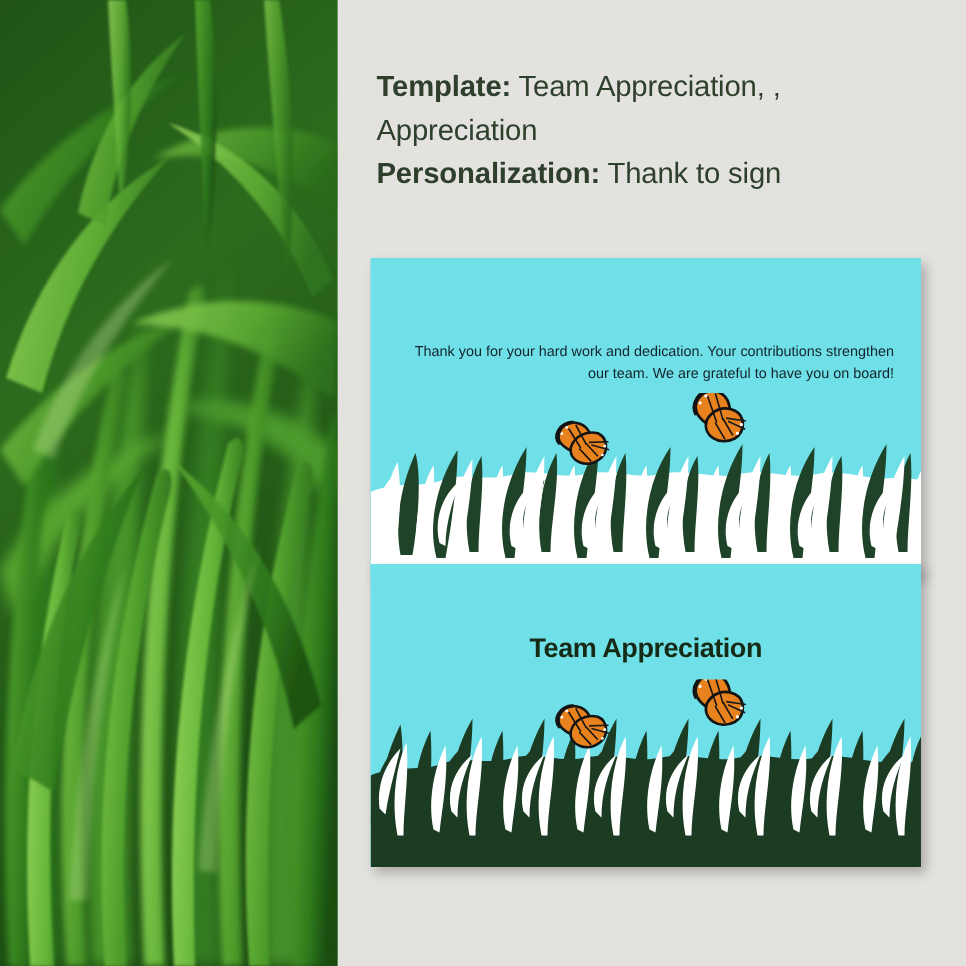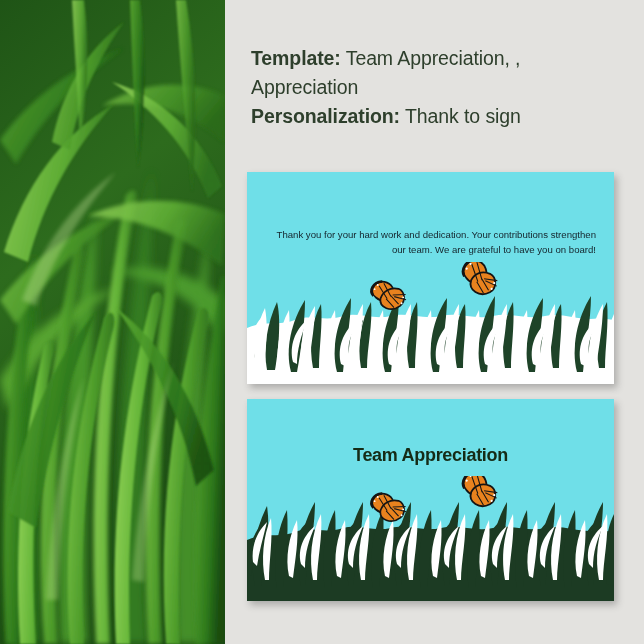--- a/index.html
+++ b/index.html
@@ -70,21 +70,21 @@
     width: 367px;
     background: #6fdfe8;
     overflow: hidden;
     box-shadow: 3px 4px 7px rgba(60,60,60,0.33);
   }
   .card-1 {
     top: 172px;
     height: 212px;
   }
   .card-2 {
-    top: 399px;
+    top: 376px;
     height: 202px;
     text-decoration: underline;
   }
 
   .card-msg {
     position: absolute;
     left: 18px;
     top: 20px;
     width: 331px;
     text-align: right;

